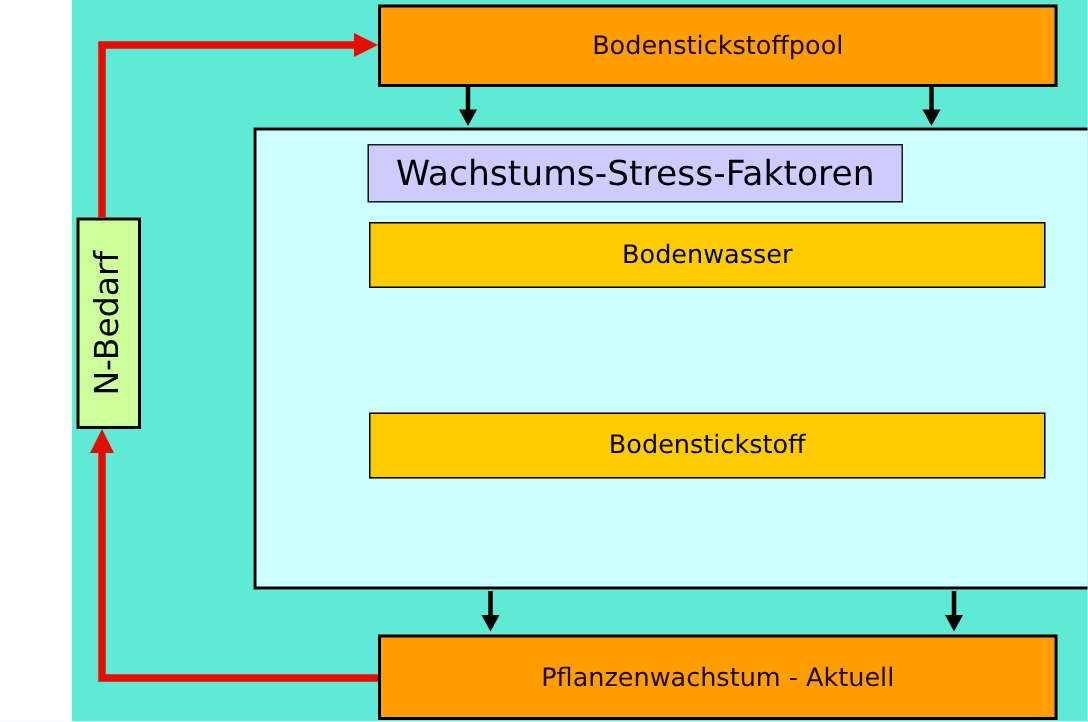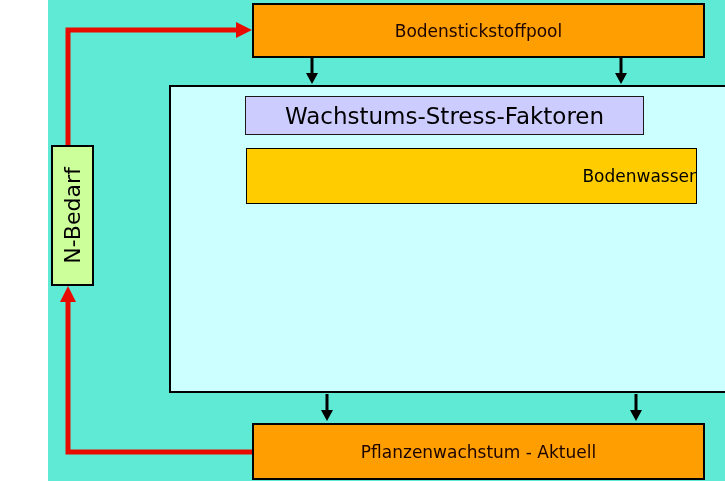--- a/index.html
+++ b/index.html
@@ -31,31 +31,30 @@
     border: 2px solid #000;
     font-size: 17px;
     color: #1c0400;
   }
   #stress-container {
     left: 121px; top: 85px; width: 602px; height: 308px;
     background: var(--cyan, #CCFFFF);
     border: 2px solid #000;
   }
   #stress-title {
-    left: 197px; top: 96px; width: 399px; height: 39px;
+    left: 197px; top: 96px; width: 357px; height: 39px;
     background: var(--lavender, #CCCCFF);
     border: 1px solid #1a1a1a;
     font-size: 23px;
   }
   .factor-box {
-    left: 198px; width: 451px; height: 56px;
+    left: 198px; width: 451px; height: 44px;
     background: var(--yellow, #FFCC00);
     border: 1px solid #000;
     font-size: 17px;
-    justify-content: flex-end;
   }
   #factor-bodenwasser   { top: 148px; }
   #factor-temperatur    { top: 215px; }
   #factor-bodenstickstoff { top: 275px; }
   #side-box {
     left: 3px; top: 145px; width: 43px; height: 141px;
     background: var(--green, #CCFF99);
     border: 2px solid #000;
     font-size: 22px;
     overflow: visible;
@@ -89,20 +88,23 @@
     <span>Bodenstickstoffpool</span>
   </div>
 
   <div class="box" id="stress-title">
     <span>Wachstums-Stress-Faktoren</span>
   </div>
 
   <div class="box factor-box" id="factor-bodenwasser">
     <span>Bodenwasser</span>
   </div>
+  <div class="box factor-box" id="factor-bodenstickstoff">
+    <span>Bodenstickstoff</span>
+  </div>
 
   <div class="box" id="side-box">
     <span class="vtext">N-Bedarf</span>
   </div>
 
   <div class="box" id="bottom-box">
     <span>Pflanzenwachstum - Aktuell</span>
   </div>
 
   <svg id="connector-layer" viewBox="0 0 725 481" xmlns="http://www.w3.org/2000/svg">

